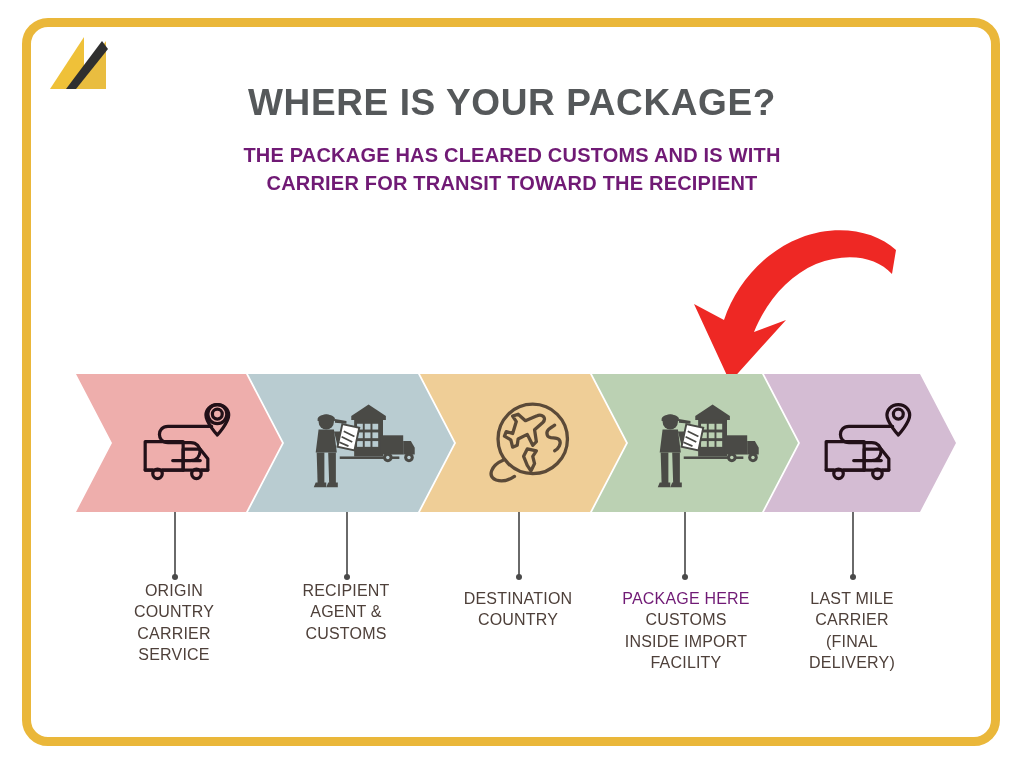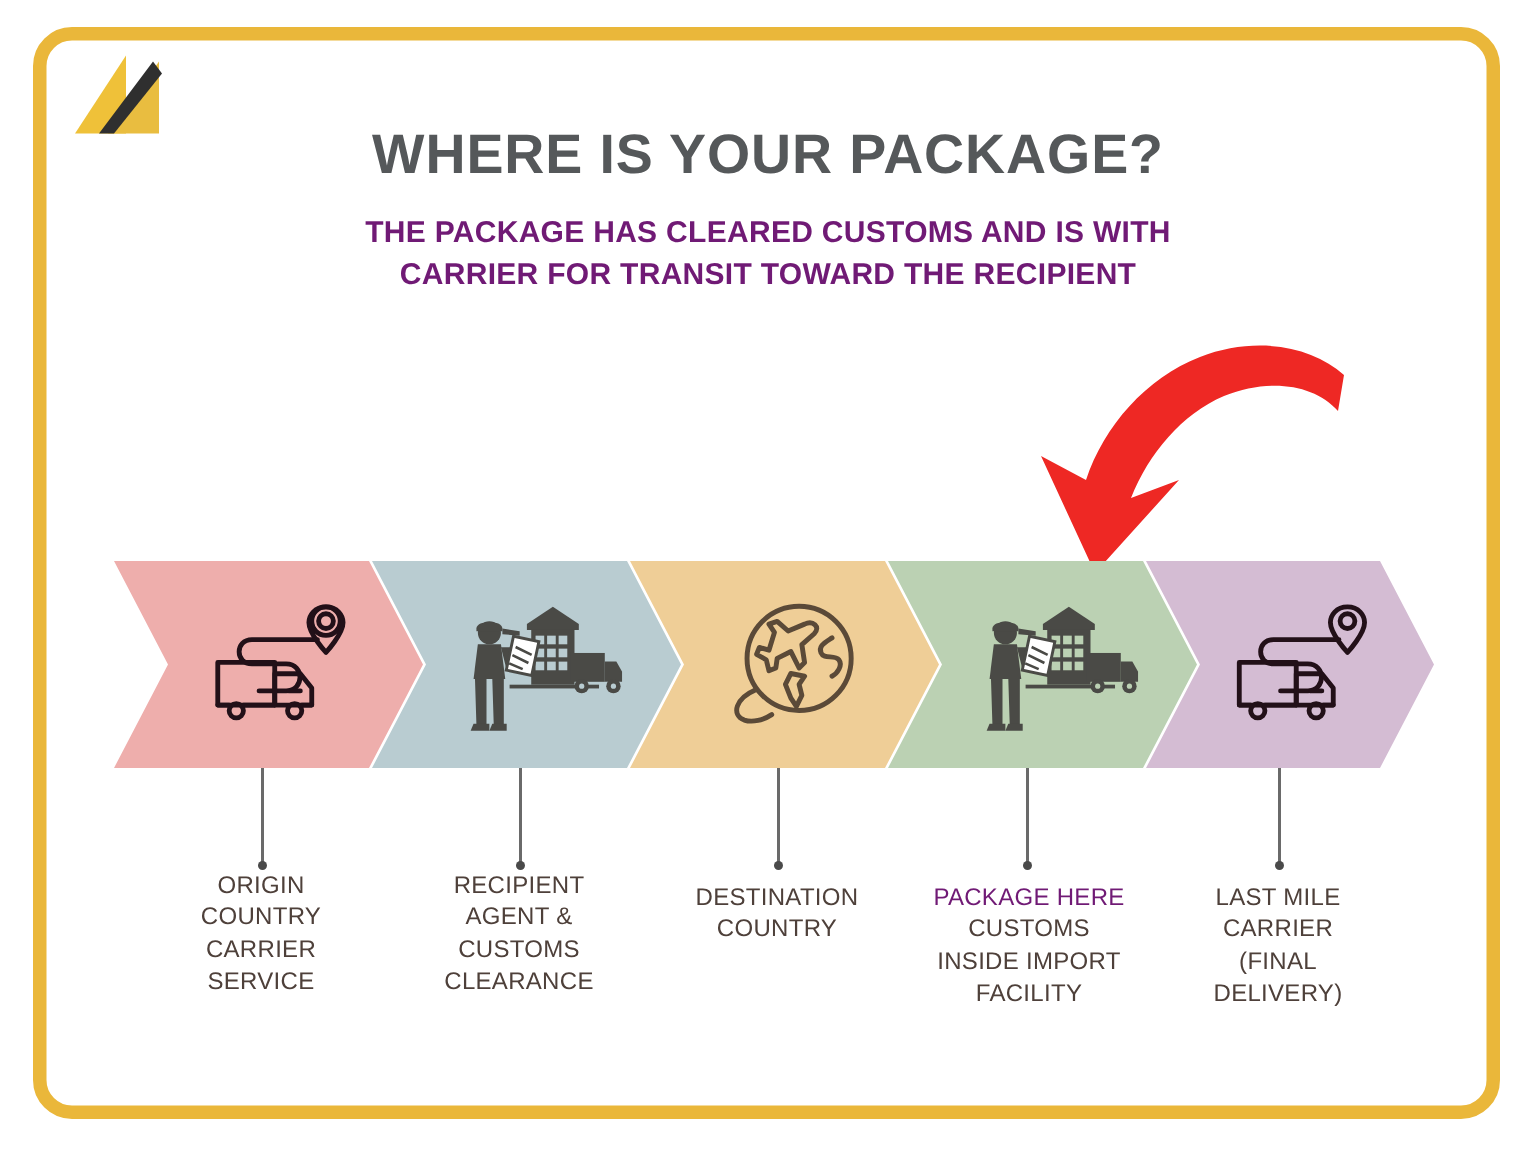--- a/index.html
+++ b/index.html
@@ -334,21 +334,20 @@
     <div>ORIGIN</div>
     <div>COUNTRY</div>
     <div>CARRIER</div>
     <div>SERVICE</div>
   </div>
 
   <div class="label" style="left:256px; top:580px; width:180px;">
     <div>RECIPIENT</div>
     <div>AGENT &amp;</div>
     <div>CUSTOMS</div>
-    <div>CLEARANCE</div>
   </div>
 
   <div class="label" style="left:432px; top:588px; width:172px;">
     <div>DESTINATION</div>
     <div>COUNTRY</div>
   </div>
 
   <div class="label" style="left:598px; top:588px; width:176px;">
     <span class="highlight">PACKAGE HERE</span>
     <div>CUSTOMS</div>

